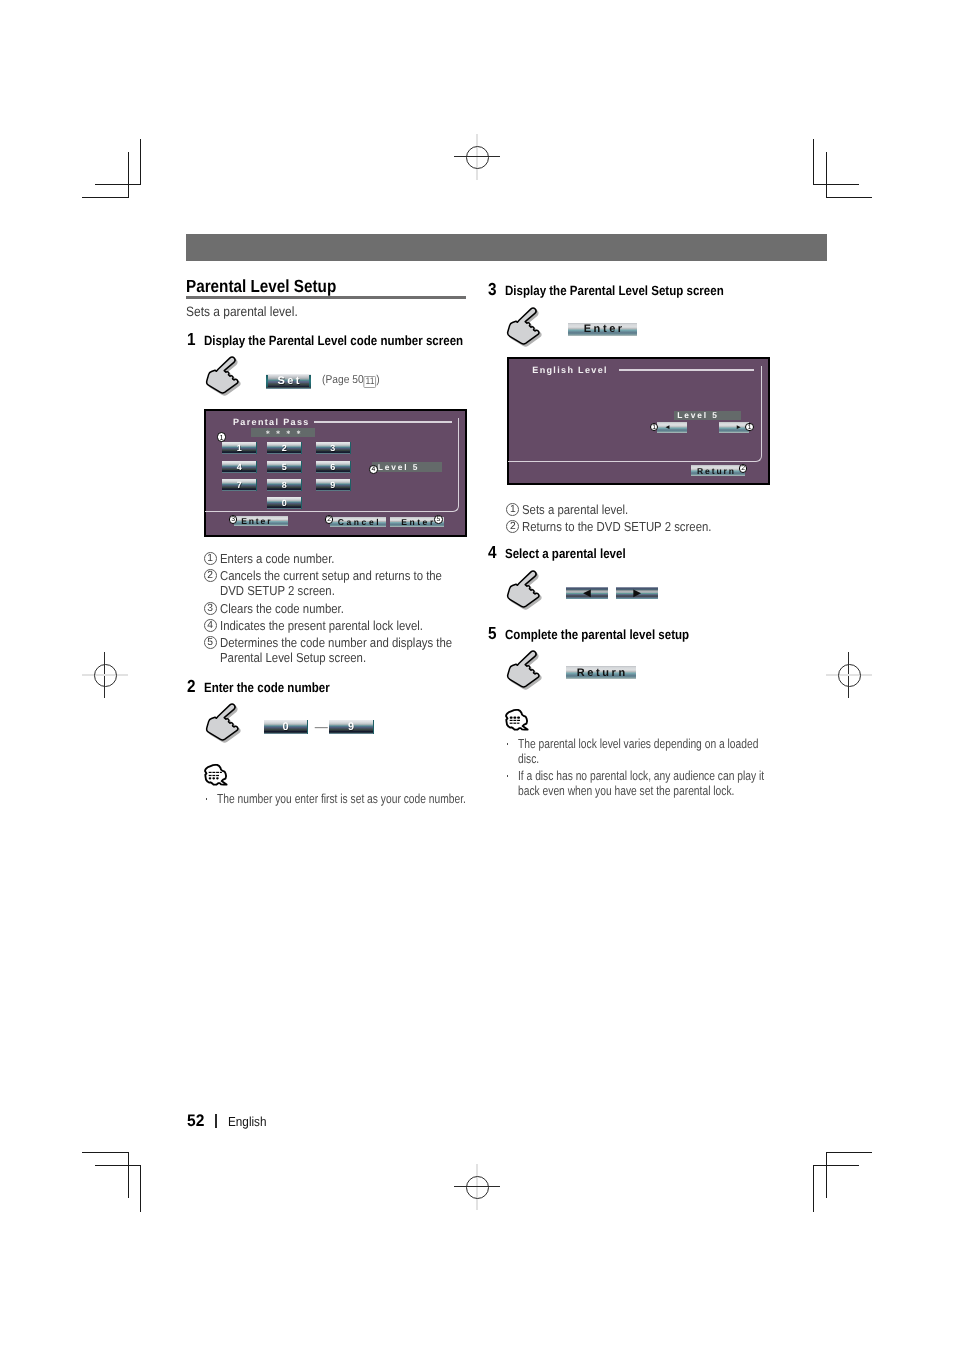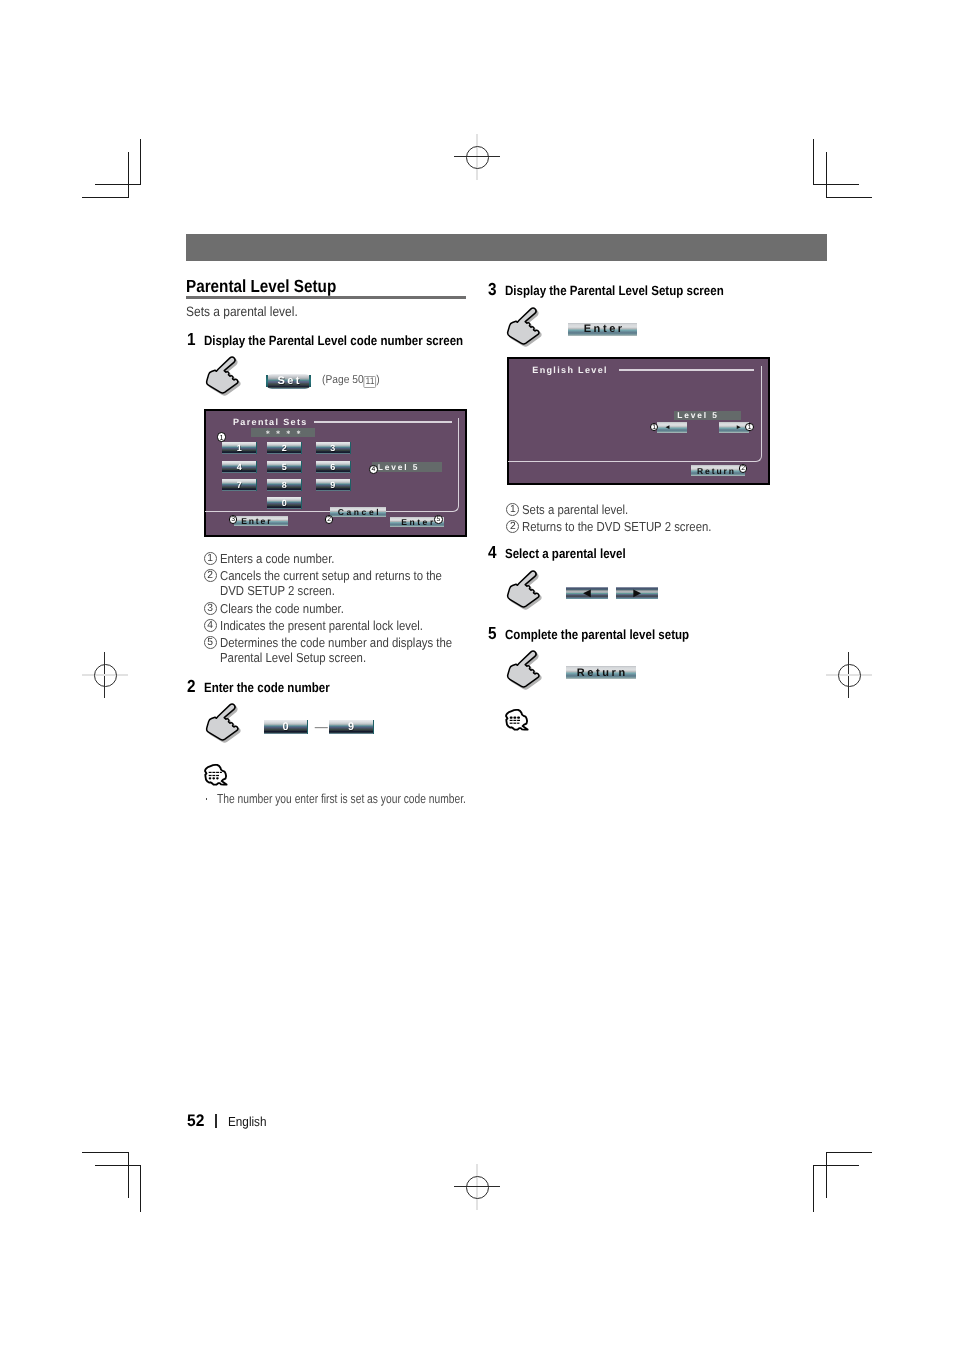--- a/index.html
+++ b/index.html
@@ -244,29 +244,29 @@
 <div class="abs" id="intro">Sets a parental level.</div>
 
 <div class="stepnum" style="left:186.6px;top:329.6px;">1</div>
 <div class="steptitle" style="left:204px;top:334px;">Display the Parental Level code number screen</div>
 
 <svg class="hand" style="left:203px;top:352px;width:40px;height:48px;" viewBox="0 0 40 48">
   <use href="#handshape" x="2.0" y="2.0" fill="#000" opacity="0.30" stroke="#000" stroke-width="1.3" stroke-linejoin="round"></use>
   <use href="#handshape" fill="#d1d2d4" stroke="#000" stroke-width="1.5" stroke-linejoin="round" stroke-linecap="round"></use>
 </svg>
 
-<div class="dbtn" style="left:266px;top:373.5px;width:45px;height:15px;font-size:11px;letter-spacing:2.4px;padding-left:2.4px;border-radius:6px;">
+<div class="dbtn" style="left:266px;top:373.5px;width:45px;height:15px;font-size:11px;letter-spacing:2.4px;padding-left:2.4px;">
     <span>Set</span>
   </div>
 <div class="abs" style="left:321.6px;top:374px;font-size:11.4px;line-height:13px;color:#5a5a5a;white-space:nowrap;transform:scaleX(0.9);transform-origin:0 0;">
   <span>(Page  50</span><span style="display:inline-block;border:0.9px solid #9a9a9a;border-radius:1.4px;padding:0 1.1px;font-size:9.6px;line-height:10.2px;position:relative;top:0.6px;">11</span><span>)</span>
 </div>
 
 <div class="screen" style="left:204px;top:409px;width:259px;height:124px;">
-  <div class="scr-title" style="left:27px;top:5.5px;">Parental Sets</div>
+  <div class="scr-title" style="left:27px;top:5.5px;">Parental Pass</div>
   <div class="scr-rule" style="left:108px;top:10.2px;width:138px;height:1.5px;"></div>
   <div class="frame-corner" style="left:-1px;top:6.5px;width:254.2px;height:94.5px;"></div>
 
   <div class="pwbox" style="left:45.1px;top:16.8px;width:64px;height:9.2px;">
     <span style="display:block;color:#e0e0e0;font-size:5.5px;letter-spacing:5.6px;text-align:center;line-height:11.8px;padding-left:5.8px;font-weight:bold;">∗∗∗∗</span>
   </div>
   <div class="ccirc" style="left:10.8px;top:21.1px;">1</div>
 
   <div id="keypad">
       <div class="kbtn" style="left: 16.3px; top: 30.8px; width: 35px; height: 12.2px; font-size: 9px;">
@@ -304,21 +304,21 @@
   <div class="lvlbox" style="left:165.8px;top:51.2px;width:64.2px;height:9.5px;padding-left:6px;">
       <span>Level 5</span>
     </div>
   <div class="ccirc" style="left:163.2px;top:54.3px;width:8.6px;height:8.6px;font-size:6.8px;line-height:8.3px;">4</div>
 
   <div class="lbtn" style="left:28.2px;top:104.8px;width:53.8px;height:10.2px;font-size:8.5px;letter-spacing:1.9px;padding-left:7px;justify-content:flex-start;">
       <span>Enter</span>
     </div>
   <div class="ccirc" style="left:22.8px;top:104.4px;width:8.6px;height:8.6px;font-size:6.8px;line-height:8.3px;">3</div>
 
-  <div class="lbtn" style="left:124px;top:96px;width:56px;height:10px;font-size:8.5px;letter-spacing:2.6px;padding-left:3px;">
+  <div class="lbtn" style="left:124px;top:106px;width:56px;height:10px;font-size:8.5px;letter-spacing:2.6px;padding-left:3px;">
       <span>Cancel</span>
     </div>
   <div class="ccirc" style="left:118.8px;top:104.4px;width:8.6px;height:8.6px;font-size:6.8px;line-height:8.3px;">2</div>
 
   <div class="lbtn" style="left:184px;top:106px;width:54px;height:10px;font-size:8.5px;letter-spacing:2.6px;padding-left:3px;">
       <span>Enter</span>
     </div>
   <div class="ccirc" style="left:228.2px;top:104.4px;width:8.6px;height:8.6px;font-size:6.8px;line-height:8.3px;">5</div>
 </div>
 
@@ -459,19 +459,27 @@
 
 <div class="lbtn" style="left:565.8px;top:665.8px;width:70.4px;height:13.7px;font-size:11px;letter-spacing:2.6px;padding-left:2.6px;">
     <span>Return</span>
   </div>
 
 <svg class="noteicon" style="position:absolute;left:503px;top:707px;width:30px;height:30px;" viewBox="0 0 30 30">
   <use href="#notebubble2"></use>
 </svg>
 
 <div class="note" style="left:506px;top:736px;width:267.5px;" id="note2">
+    <div class="row">
+      <span class="bul">•</span>
+      <span class="txt">The parental lock level varies depending on a loaded disc.</span>
+    </div>
+    <div class="row">
+      <span class="bul">•</span>
+      <span class="txt">If a disc has no parental lock, any audience can play it back even when you have set the parental lock.</span>
+    </div>
   </div>
 
 <div class="abs" id="footer">
   <span id="pgnum">52</span>
   <span id="pgsep">|</span>
   <span id="pglang">English</span>
 </div>
 
 </body></html>

